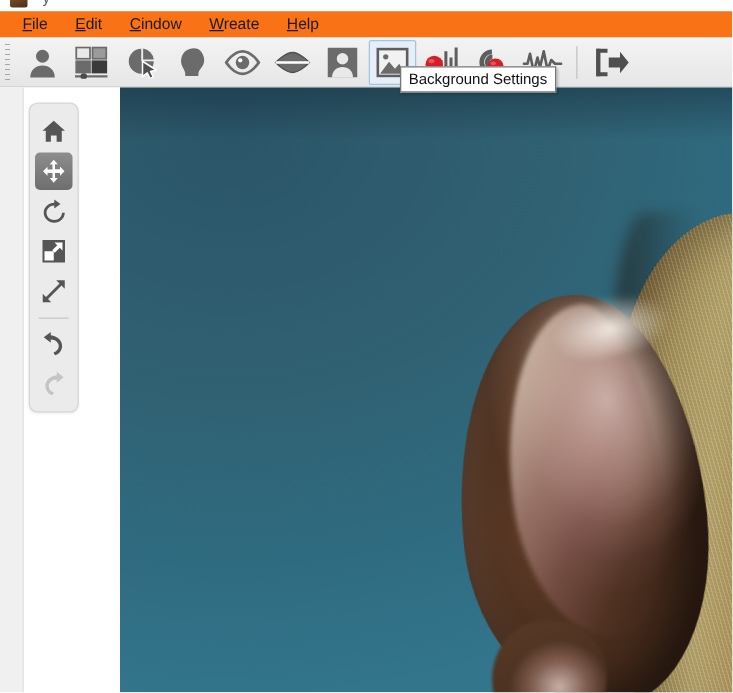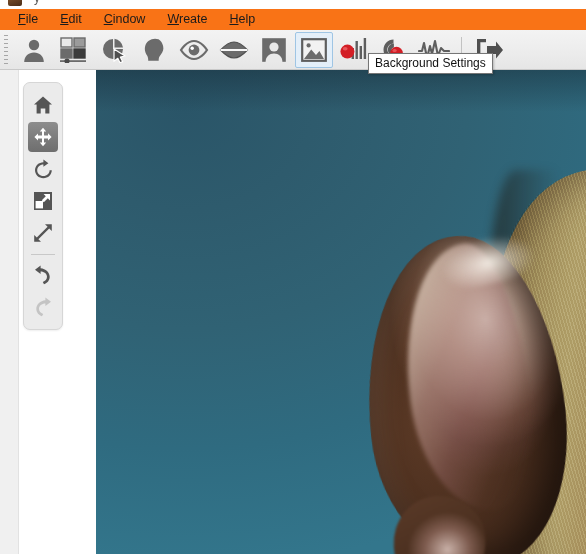--- a/index.html
+++ b/index.html
@@ -73,21 +73,21 @@
   .ic{display:block;}
 
   
   .tooltip{
     position:absolute;left:320px;top:53px;
     background:#ffffff;border:1px solid #767676;
     font-size:12px;color:#111;
     padding:2px 6px 3px 6px;
     white-space:nowrap;
     box-shadow:1px 1px 2px rgba(0,0,0,.22);
-    z-index:40;line-height:14px;margin-left:48px;
+    z-index:40;line-height:14px;
   }
 
   
   .leftpane{
     position:absolute;left:0;top:70px;width:96px;height:484px;
     background:#ffffff;
   }
   .leftpane .edge{
     position:absolute;left:0;top:0;width:18px;height:484px;
     background:#f0f0f0;border-right:1px solid #e2e2e2;

